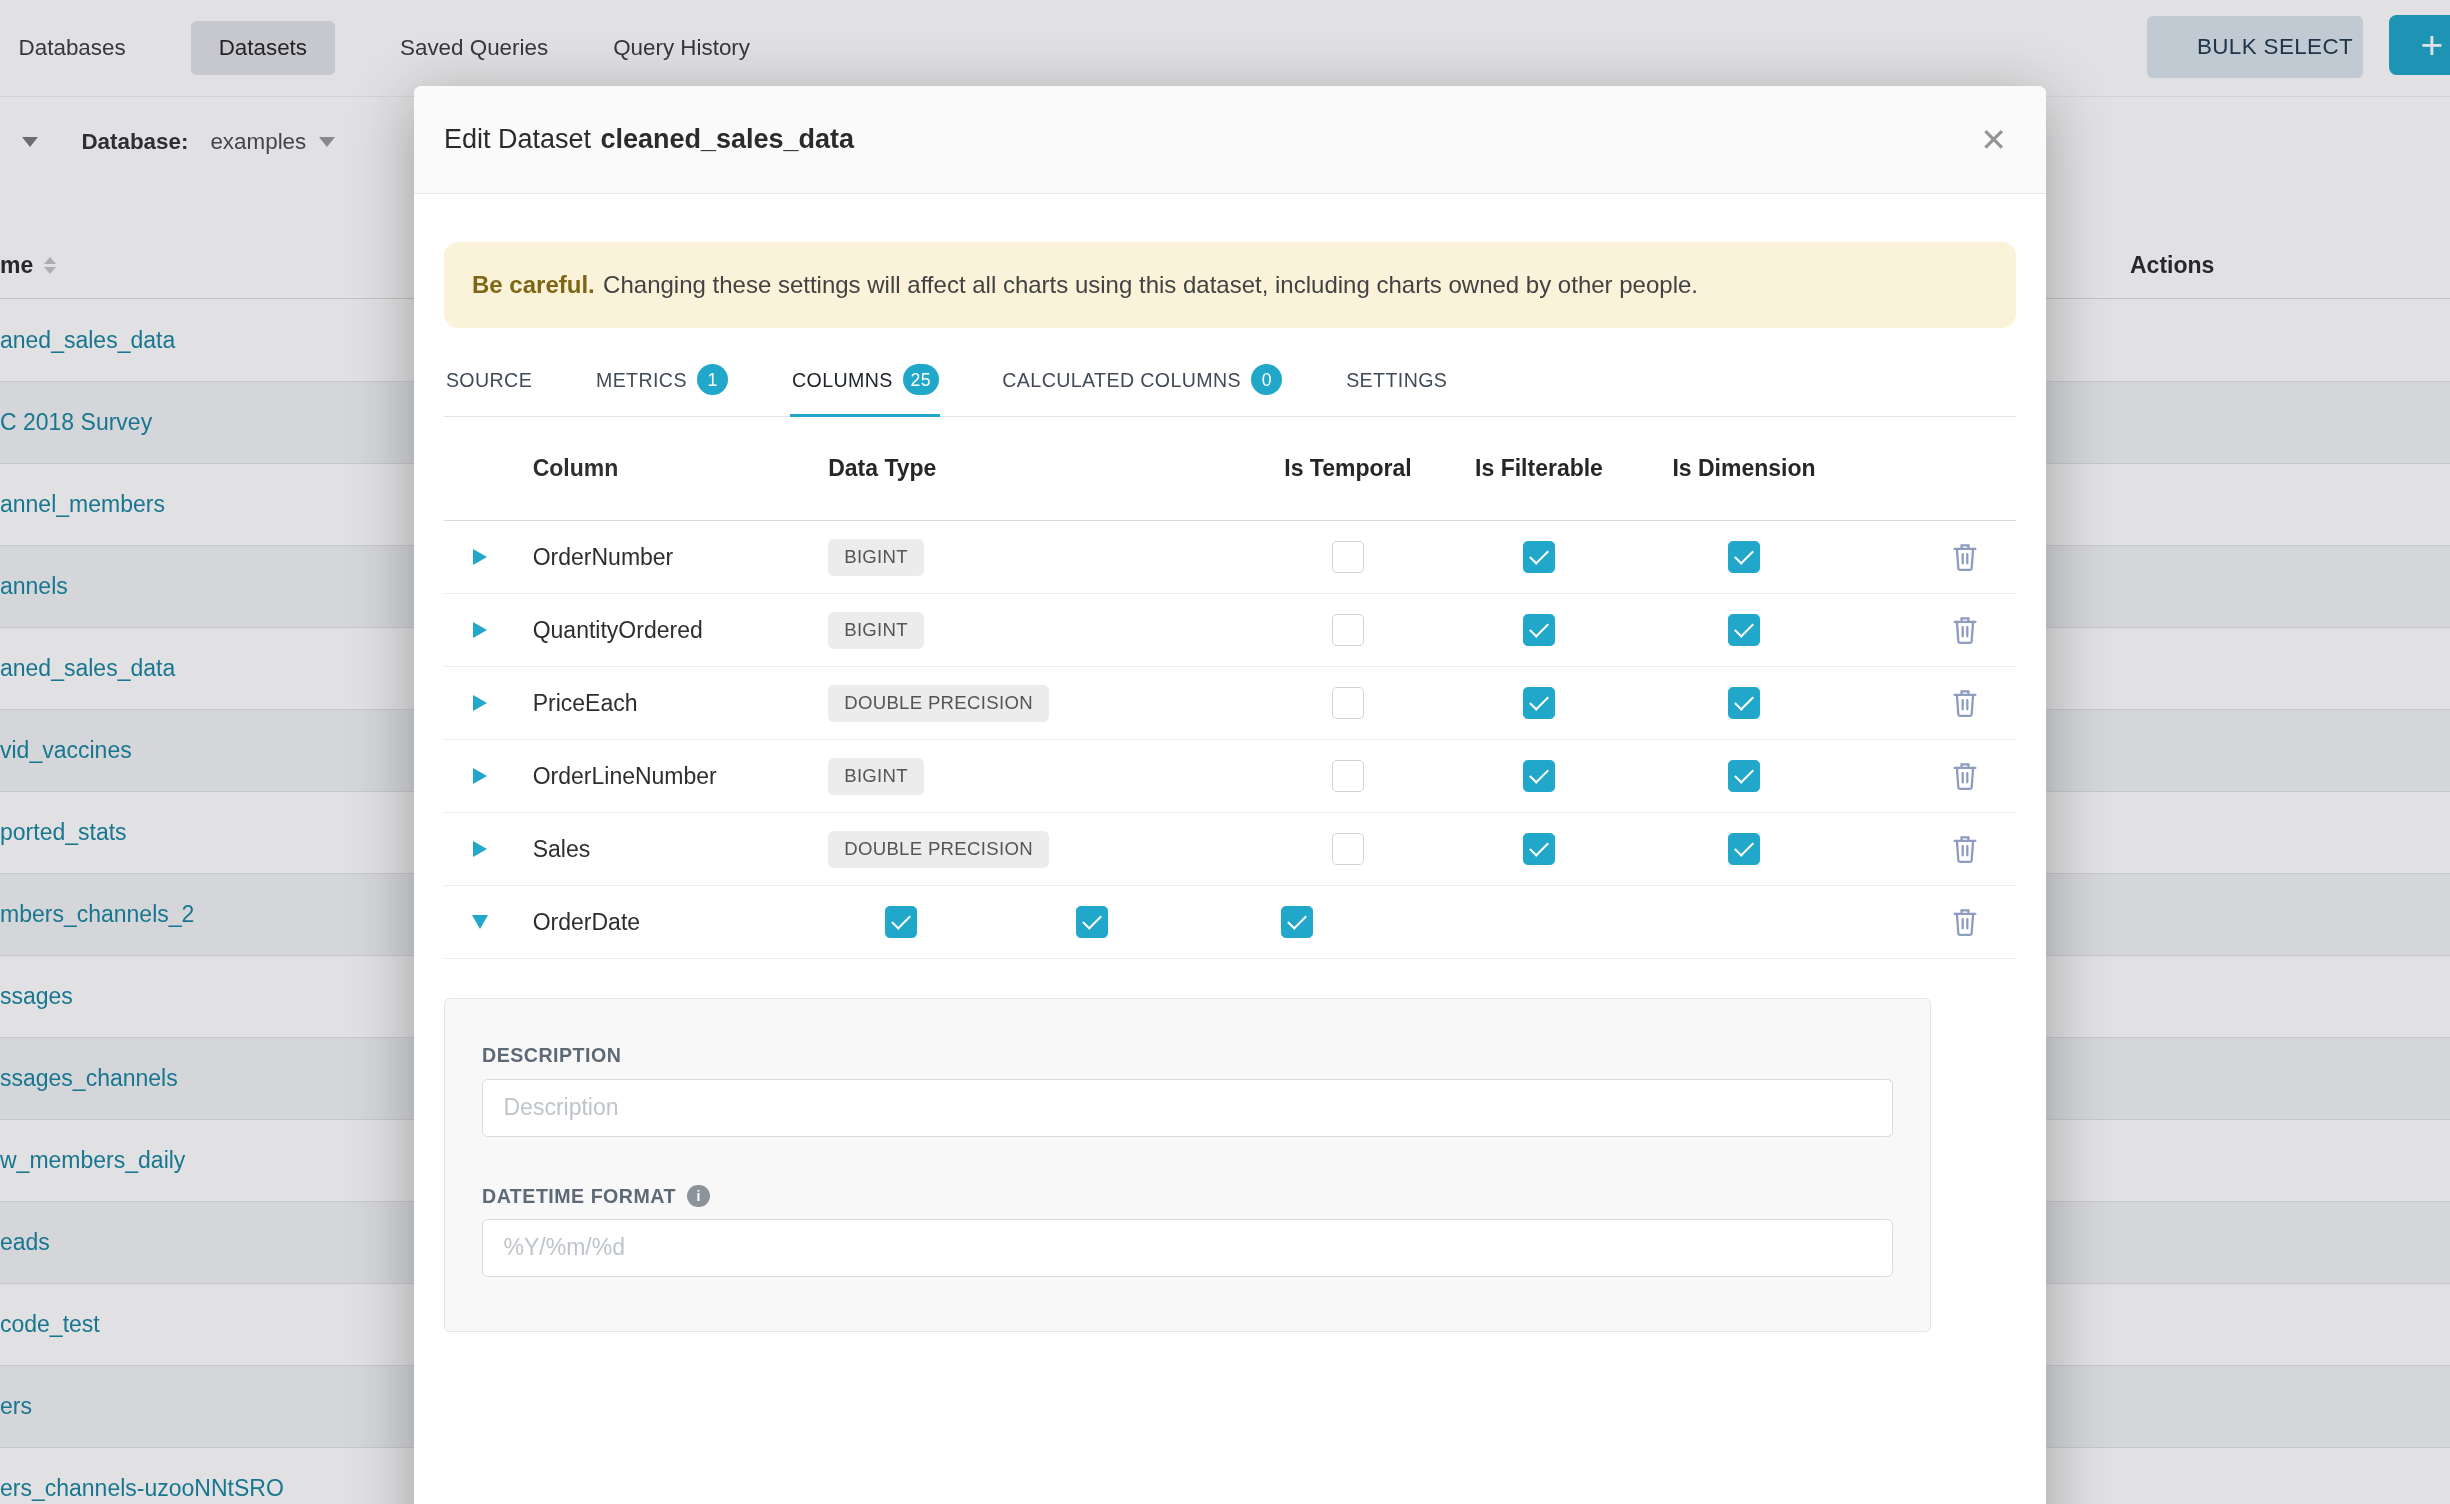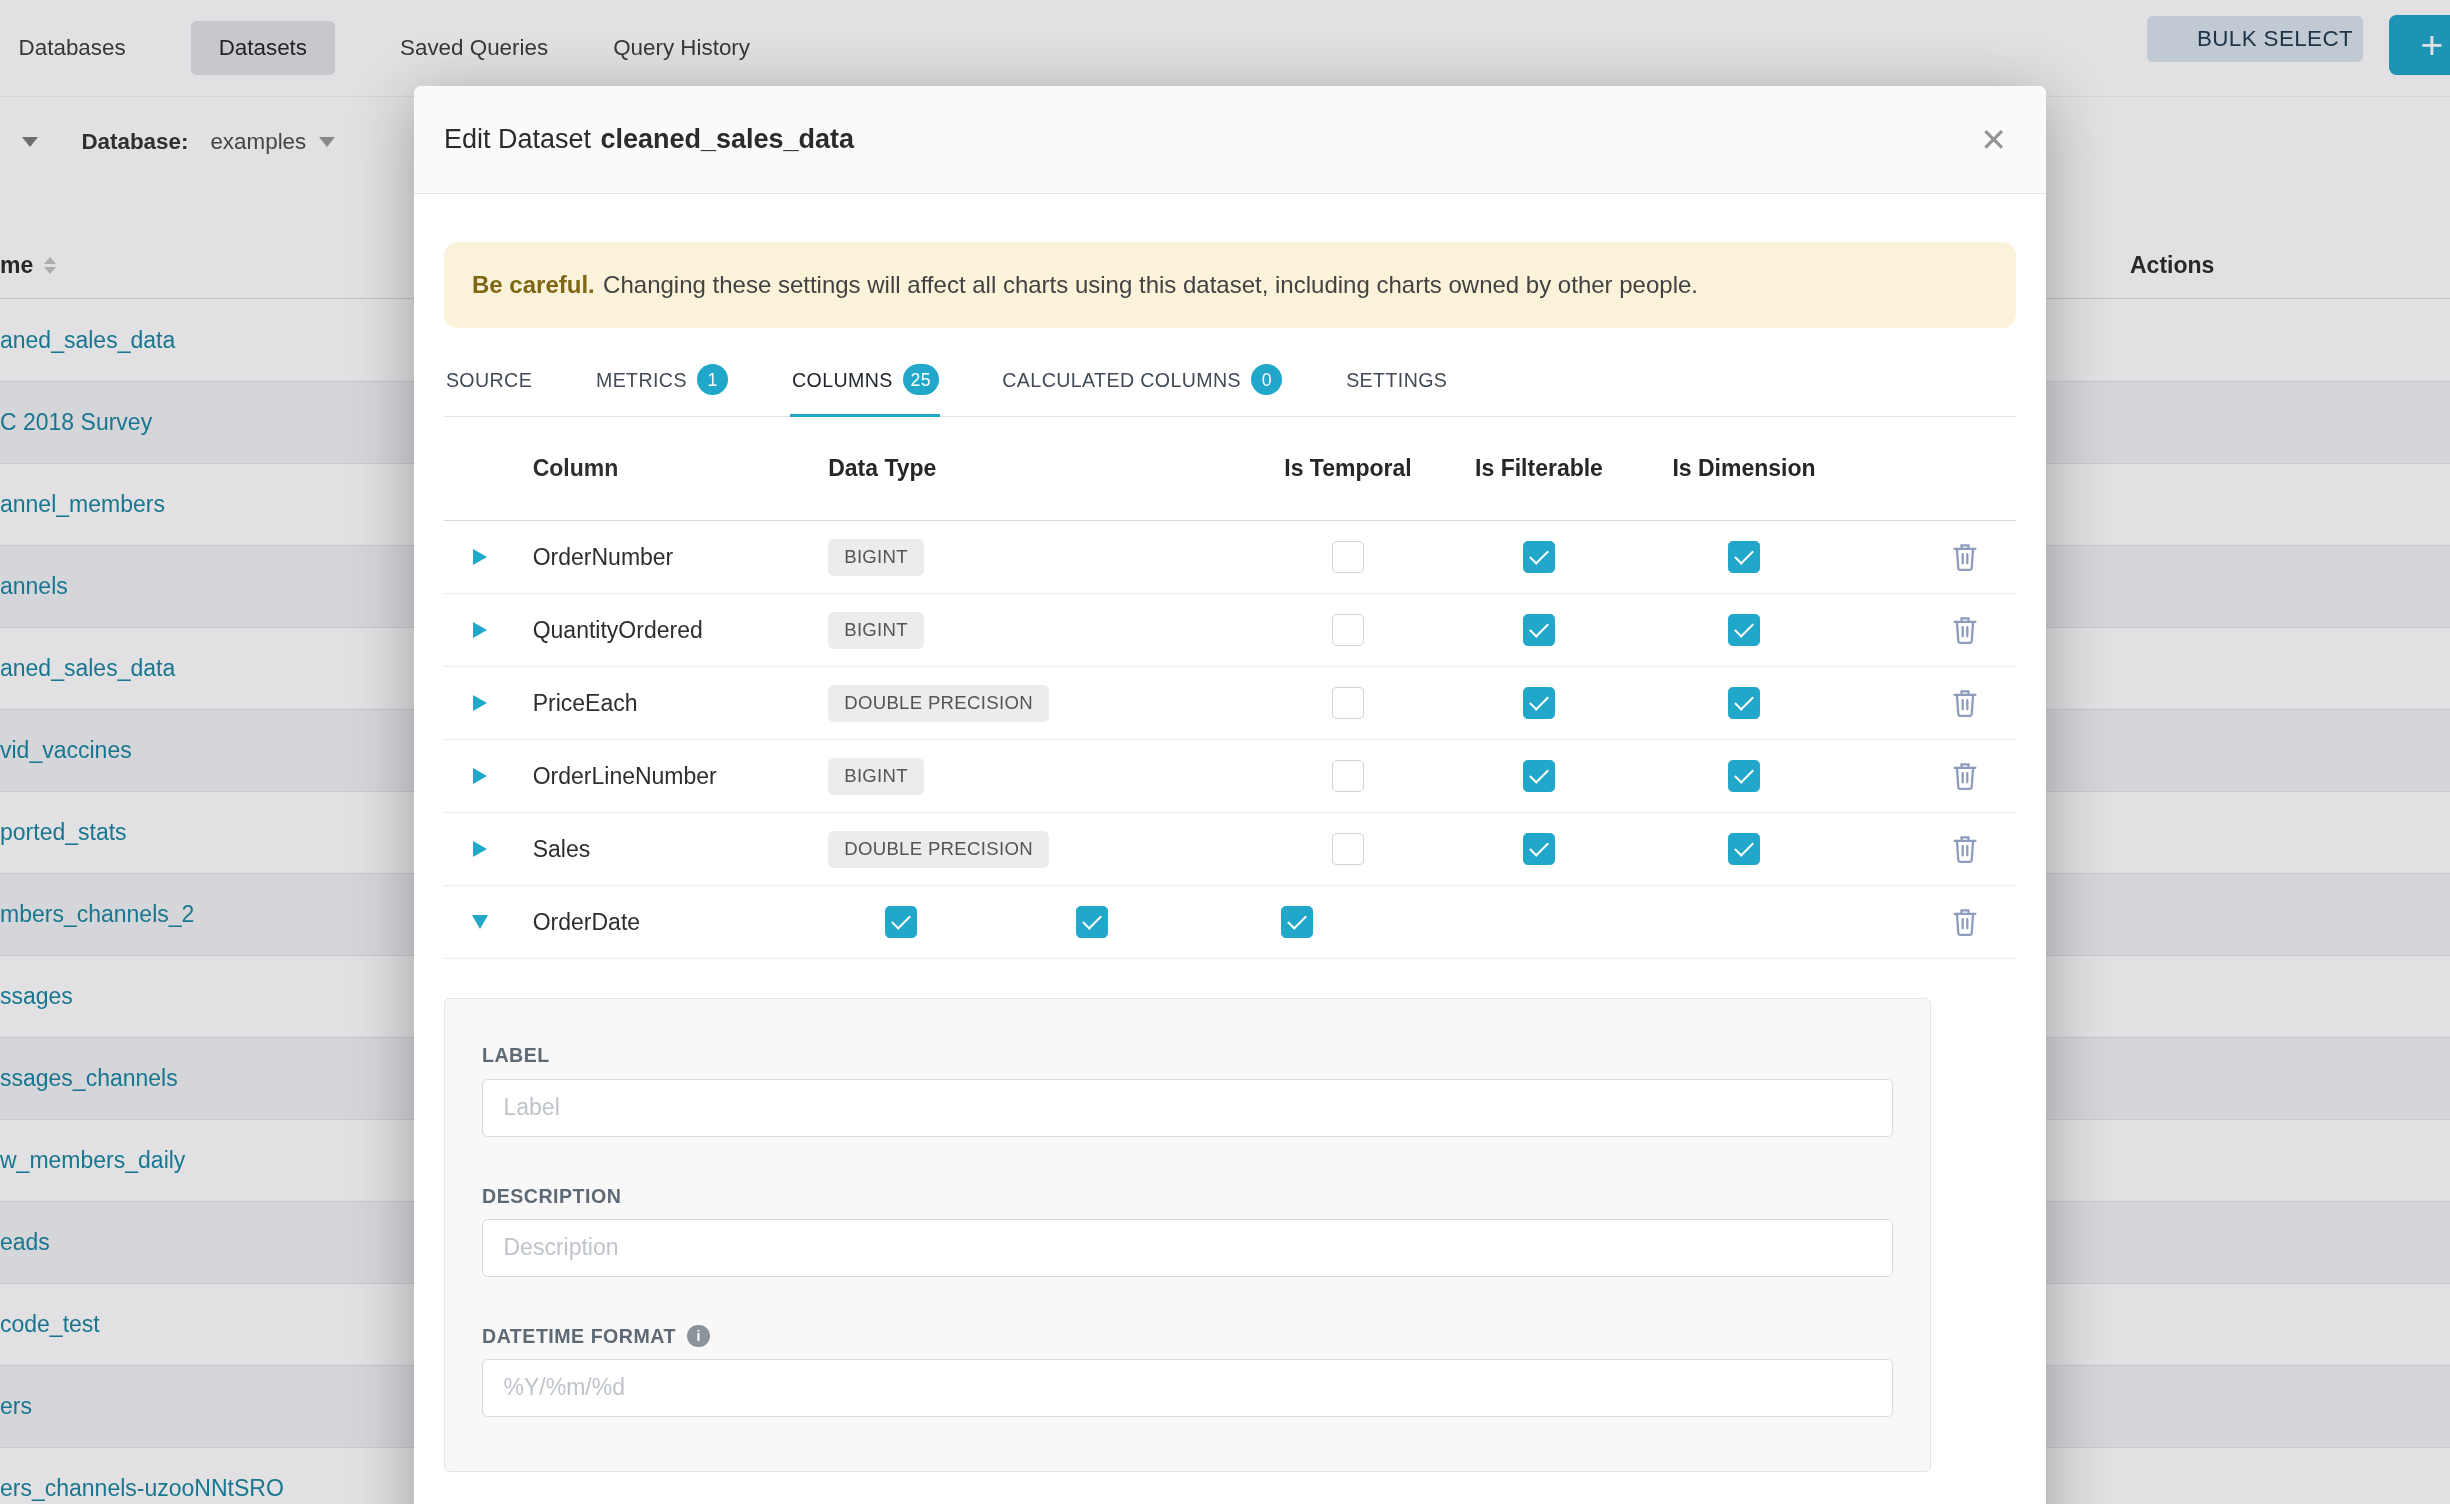--- a/index.html
+++ b/index.html
@@ -14,21 +14,21 @@
   
   .nav {
     position: absolute; top: 0; left: 0; right: 0; height: 97px;
     background: #fff; display: flex; align-items: center;
     padding-left: 18.6px; border-bottom: 0.9px solid #f0f0f0; z-index: 1;
   }
   .nav-items { display: flex; align-items: center; }
   .nav-item { font-size: 22.4px; color: #3d3d3d; margin-right: 65px; white-space: nowrap; cursor: pointer; }
   .nav-item.active { background: #e1e3e6; border-radius: 5.6px; padding: 14px 28px; color: #262626; }
   .bulk-btn {
-    position: absolute; top: 16px; left: 2147px; width: 216px; height: 46px;
+    position: absolute; top: 16px; left: 2147px; width: 216px; height: 62px;
     background: #dbe4ec; color: #21394d; border-radius: 5.6px;
     display: flex; align-items: center; justify-content: center;
     font-size: 22.4px; font-weight: 500; letter-spacing: 0.4px; cursor: pointer; padding-left: 40px;
   }
   .add-btn {
     position: absolute; top: 15px; left: 2389px; width: 86px; height: 60px;
     background: #20a7c9; border-radius: 7.5px; color: #fff;
     display: flex; align-items: center; justify-content: center;
     font-size: 39px; font-weight: 400; cursor: pointer;
   }
@@ -425,26 +425,20 @@
                 <path d="M10 10.5v8M14 10.5v8"></path>
               </svg>
             </span>
           </div>
         </div>
       </div>
 
     <div class="detail">
       <div class="field">
         <div class="field-label-row">
-          <span class="field-label">LABEL</span>
-        </div>
-        <input class="field-input" placeholder="Label" style="">
-      </div>
-      <div class="field">
-        <div class="field-label-row">
           <span class="field-label">DESCRIPTION</span>
         </div>
         <input class="field-input" placeholder="Description" style="">
       </div>
       <div class="field">
         <div class="field-label-row">
           <span class="field-label">DATETIME FORMAT</span>
           <span class="info-icon">i</span>
         </div>
         <input class="field-input" placeholder="%Y/%m/%d" style="">

